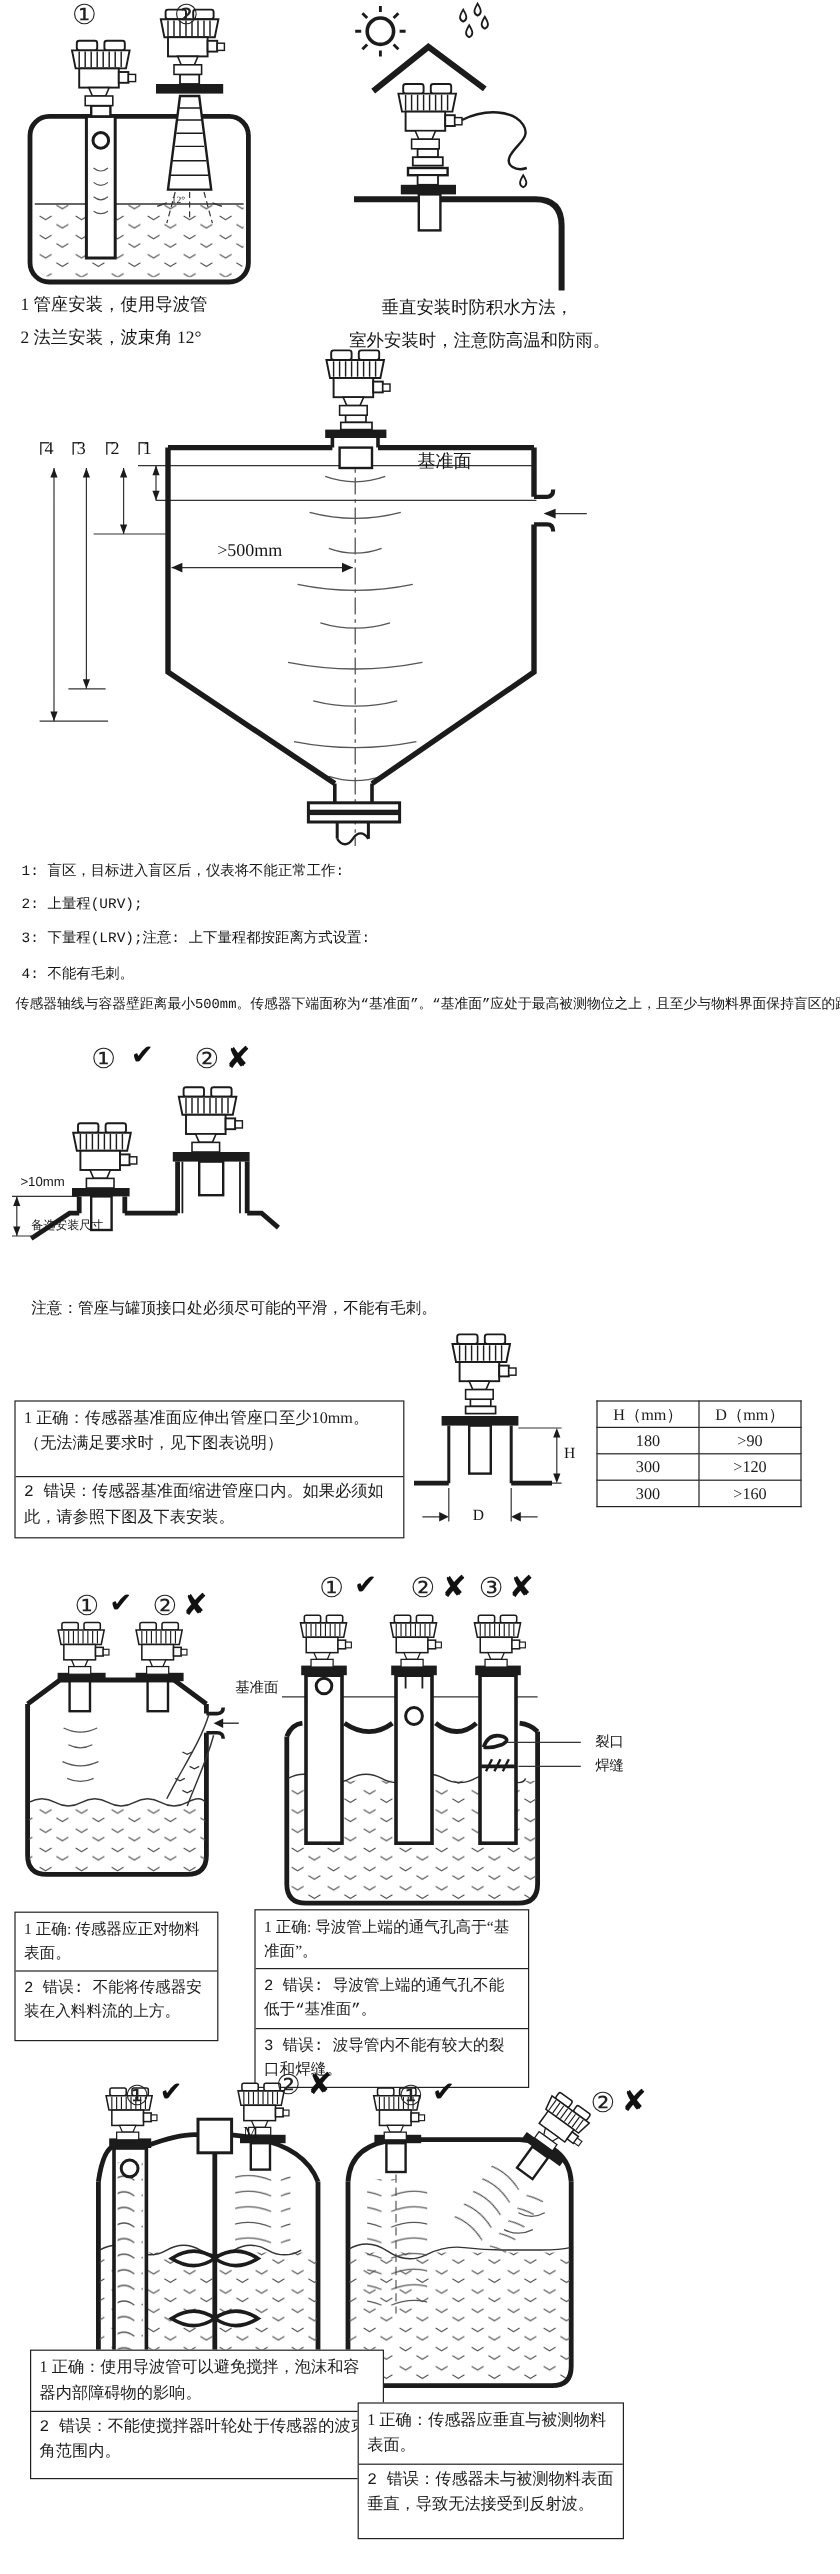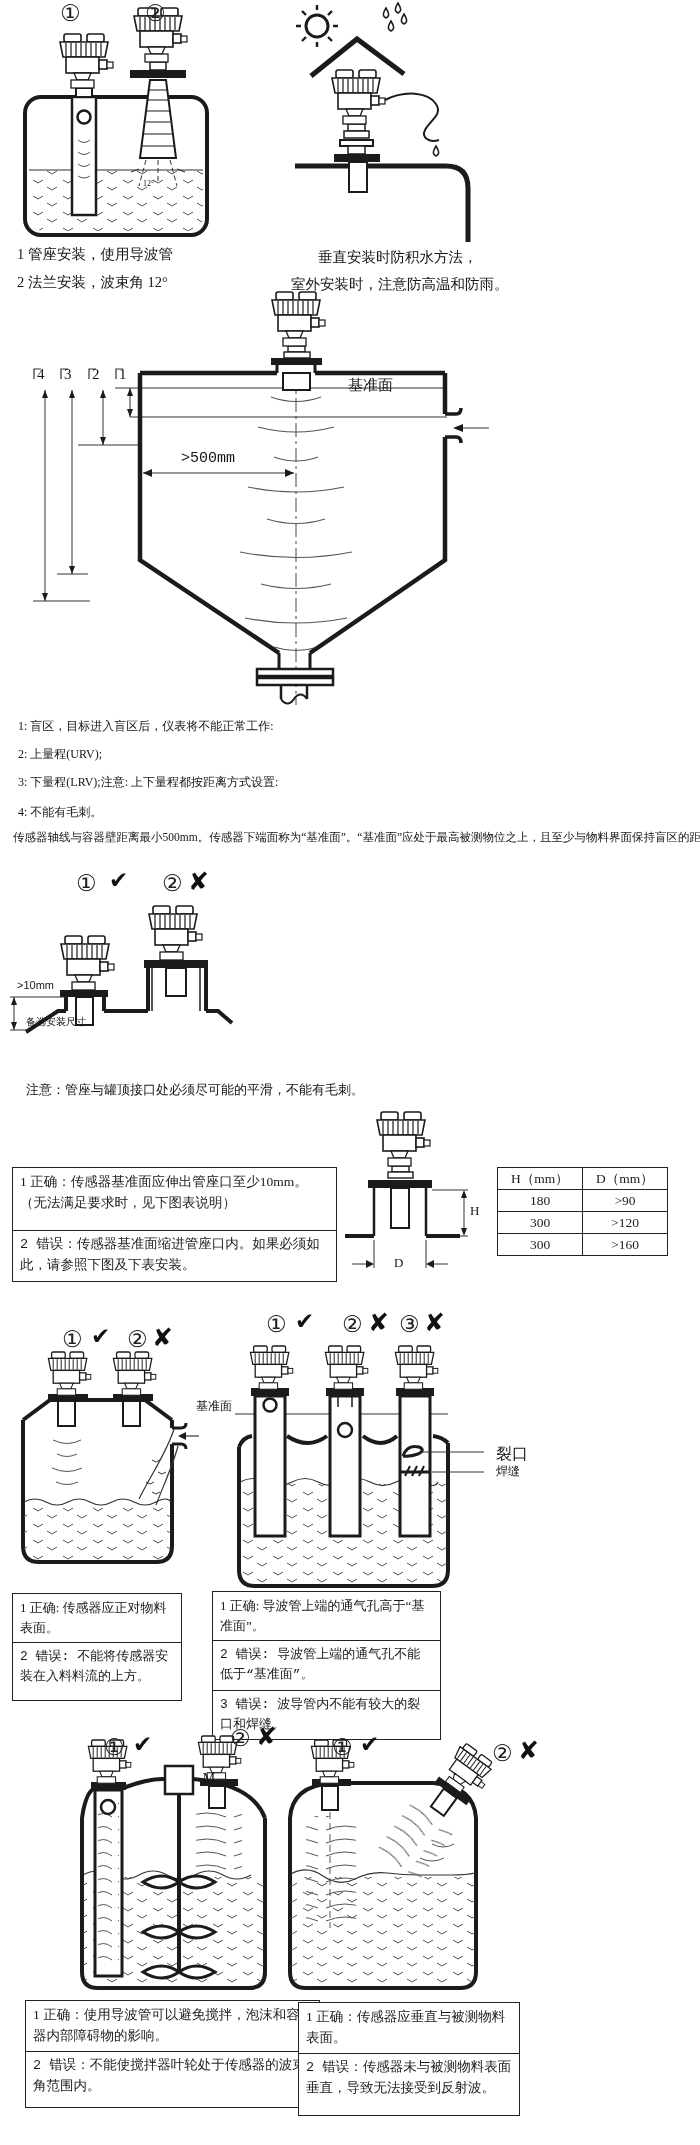--- a/index.html
+++ b/index.html
@@ -8,21 +8,21 @@
   .abs{position:absolute;}
   .lbl{position:absolute;white-space:nowrap;color:#151515;line-height:1.2;
        font-family:"Liberation Serif",serif;}
   .badge{position:absolute;font-size:23px;line-height:1;color:#222;
          font-family:"DejaVu Sans",sans-serif;font-weight:400;}
   .ok{position:absolute;font-size:23px;line-height:1;font-weight:700;color:#111;
       font-family:"DejaVu Sans",sans-serif;}
   .bad{position:absolute;font-size:25px;line-height:1;font-weight:700;color:#111;
        font-family:"DejaVu Sans",sans-serif;}
   .cap{font-size:14.5px;}
-  .note{font-size:12px;font-family:Liberation Serif, serif;}
+  .note{font-size:12px;font-family:Liberation Mono, monospace;}
   .tbox{position:absolute;border:1.4px solid #222;background:#fff;box-sizing:border-box;}
   .trow{padding:4px 7px;font-size:13.5px;line-height:1.55;box-sizing:border-box;}
   .trow + .trow{border-top:1.2px solid #222;font-family:Liberation Mono, monospace;}
   table.hd{position:absolute;border-collapse:collapse;background:#fff;}
   table.hd td{border:1.3px solid #222;width:84px;height:21px;text-align:center;
               font-size:13.5px;font-family:"Liberation Serif",serif;padding:0;}
   svg{position:absolute;overflow:visible;}
 </style>
 </head>
 <body>
@@ -71,21 +71,21 @@
     <g>
       <rect x="72" y="97" width="24" height="118" fill="#fff" stroke="#1b1b1b" stroke-width="2.5"></rect>
       <circle cx="84" cy="117" r="6.5" fill="#fff" stroke="#1b1b1b" stroke-width="2.5"></circle>
       <path d="M78,140 q6,5 12,0 M78,152 q6,5 12,0 M78,164 q6,5 12,0 M78,176 q6,4 12,0" stroke="#555" stroke-width="1" fill="none"></path>
     </g>
     <rect x="76" y="88" width="16" height="9" fill="#fff" stroke="#1b1b1b" stroke-width="2"></rect>
     <use href="#sensor" x="57" y="34"></use>
   </svg>
   <span class="badge" style="left:60px;top:2px">①</span>
   <span class="badge" style="left:145px;top:2px">②</span>
-  <span class="lbl" style="left:143px;top:179px;font-size:8px">12°</span>
+  <span class="lbl" style="left:143px;top:162px;font-size:8px">12°</span>
   <span class="lbl cap" style="left:17px;top:246px">1 管座安装，使用导波管</span>
   <span class="lbl cap" style="left:17px;top:274px">2 法兰安装，波束角 12°</span>
 
   <svg class="abs" style="left:285px;top:0" width="205" height="245" viewBox="285 0 205 245">
     <g stroke="#1b1b1b" fill="#fff">
       <circle cx="317" cy="26" r="11" stroke-width="3"></circle>
       <path d="M317,10 V5 M317,42 V47 M301,26 H296 M333,26 H338 M306,15 L302,11 M328,15 L332,11 M306,37 L302,41 M328,37 L332,41" stroke-width="2.4" fill="none"></path>
     </g>
     <g stroke="#1b1b1b" fill="#fff" stroke-width="1.5">
       <path d="M386,8 c3,5 4,8 0,10 c-4,-2 -3,-5 0,-10 Z"></path>
@@ -171,21 +171,21 @@
       <rect x="288" y="346" width="17" height="6" fill="#fff" stroke="#1b1b1b" stroke-width="1.4"></rect>
       <rect x="284" y="352" width="26" height="6" fill="#fff" stroke="#1b1b1b" stroke-width="1.4"></rect>
     </g>
     <use href="#sensor" x="269" y="292"></use>
   </svg>
   <span class="lbl" style="left:37px;top:365px;font-size:15px">4</span>
   <span class="lbl" style="left:64px;top:365px;font-size:15px">3</span>
   <span class="lbl" style="left:92px;top:365px;font-size:15px">2</span>
   <span class="lbl" style="left:119px;top:365px;font-size:15px">1</span>
   <span class="lbl" style="left:348px;top:376px;font-size:15px">基准面</span>
-  <span class="lbl" style="left:181px;top:450px;font-size:15px;font-family:Liberation Mono, monospace">&gt;500mm</span>
+  <span class="lbl" style="left:181px;top:450px;font-size:15px;font-family:Liberation Serif, serif">&gt;500mm</span>
 
   <span class="lbl note" style="left:18px;top:719px">1: 盲区，目标进入盲区后，仪表将不能正常工作:</span>
   <span class="lbl note" style="left:18px;top:747px">2: 上量程(URV);</span>
   <span class="lbl note" style="left:18px;top:775px">3: 下量程(LRV);注意: 上下量程都按距离方式设置:</span>
   <span class="lbl note" style="left:18px;top:805px">4: 不能有毛刺。</span>
   <span class="lbl note" style="left:13px;top:831px;font-size:11.5px">传感器轴线与容器壁距离最小500mm。传感器下端面称为“基准面”。“基准面”应处于最高被测物位之上，且至少与物料界面保持盲区的距离。</span>
 
   <svg class="abs" style="left:0;top:860px" width="300" height="190" viewBox="0 860 300 190">
     <g stroke="#1b1b1b" fill="none" stroke-width="4">
       <path d="M26,1032 L58,1011 H66 M66,1011 V997 M104,997 V1011 M104,1011 H148 M148,1011 V968 M206,968 V1011 M206,1011 H218 L232,1023"></path>
@@ -325,21 +325,21 @@
   <span class="ok" style="left:91px;top:1325px">✔</span>
   <span class="badge" style="left:127px;top:1328px">②</span>
   <span class="bad" style="left:152px;top:1325px">✘</span>
   <span class="badge" style="left:266px;top:1313px">①</span>
   <span class="ok" style="left:295px;top:1310px">✔</span>
   <span class="badge" style="left:342px;top:1313px">②</span>
   <span class="bad" style="left:368px;top:1310px">✘</span>
   <span class="badge" style="left:399px;top:1313px">③</span>
   <span class="bad" style="left:424px;top:1310px">✘</span>
   <span class="lbl" style="left:196px;top:1399px;font-size:12px">基准面</span>
-  <span class="lbl" style="left:496px;top:1444px;font-size:16px">裂口</span>
+  <span class="lbl" style="left:496px;top:1444px;font-size:12px">裂口</span>
   <span class="lbl" style="left:496px;top:1464px;font-size:12px">焊缝</span>
 
   <div class="tbox" style="left:12px;top:1593px;width:170px">
     <div class="trow" style="min-height:42px;font-size:13px">1 正确: 传感器应正对物料表面。</div>
     <div class="trow" style="min-height:58px;font-size:13px">2 错误: 不能将传感器安装在入料料流的上方。</div>
   </div>
   <div class="tbox" style="left:212px;top:1591px;width:229px">
     <div class="trow" style="min-height:40px;font-size:13px">1 正确: 导波管上端的通气孔高于“基准面”。</div>
     <div class="trow" style="min-height:44px;font-size:13px">2 错误: 导波管上端的通气孔不能低于“基准面”。</div>
     <div class="trow" style="min-height:22px;font-size:13px">3 错误: 波导管内不能有较大的裂口和焊缝。</div>
@@ -405,21 +405,21 @@
           <use href="#sensor"></use>
         </g>
     </g>
     <path d="M420,1858 Q432,1864 444,1858 M432,1844 Q443,1850 454,1844" stroke="#555" stroke-width="1" fill="none"></path>
   </svg>
   <span class="badge" style="left:332px;top:1736px">①</span>
   <span class="ok" style="left:360px;top:1733px">✔</span>
   <span class="badge" style="left:492px;top:1742px">②</span>
   <span class="bad" style="left:518px;top:1738px">✘</span>
 
-  <div class="tbox" style="left:25px;top:2000px;width:295px">
+  <div class="tbox" style="left:25px;top:1958px;width:295px">
     <div class="trow" style="min-height:42px">1 正确：使用导波管可以避免搅拌，泡沫和容器内部障碍物的影响。</div>
     <div class="trow" style="min-height:56px">2 错误：不能使搅拌器叶轮处于传感器的波束角范围内。</div>
   </div>
   <div class="tbox" style="left:298px;top:2002px;width:222px">
     <div class="trow" style="min-height:40px">1 正确：传感器应垂直与被测物料表面。</div>
     <div class="trow" style="min-height:62px">2 错误：传感器未与被测物料表面垂直，导致无法接受到反射波。</div>
   </div>
 
 </div>
 

